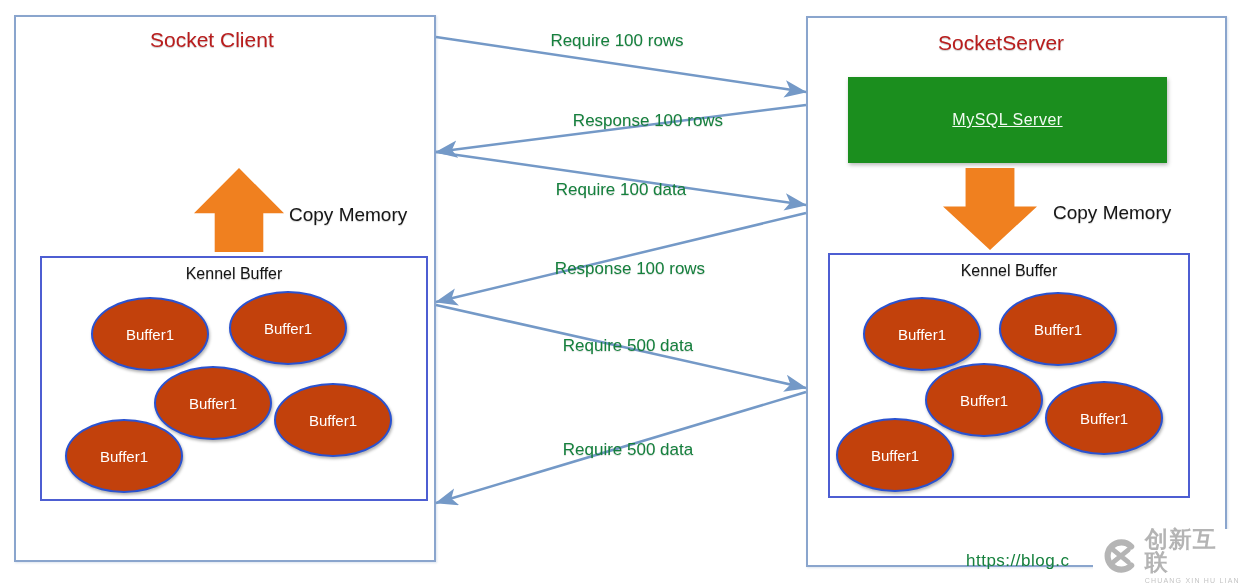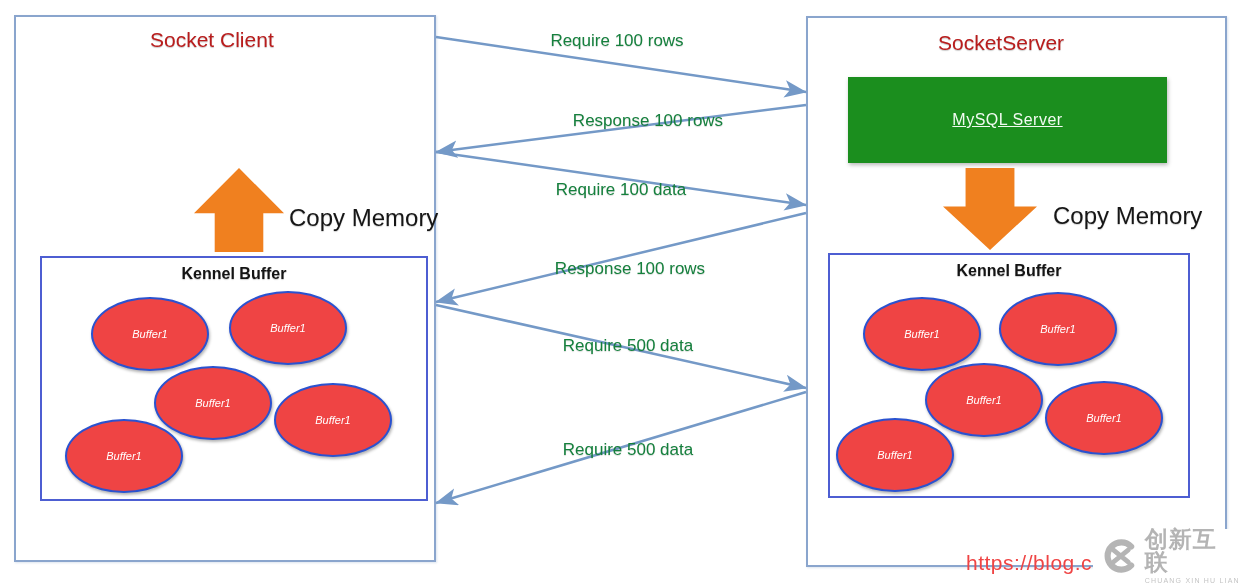--- a/index.html
+++ b/index.html
@@ -24,43 +24,43 @@
   #jdbc-box  { left:52px;  top:77px; width:363px; height:85px; }
   #mysql-box { left:848px; top:77px; width:319px; height:86px;text-decoration:underline; }
 
   .copy-arrow { position:absolute; background:#f0801f;
                 filter:drop-shadow(1px 2px 2px rgba(0,0,0,.25)); }
   #copy-arrow-up   { left:194px; top:168px; width:90px; height:84px;
       clip-path:polygon(50% 0, 100% 54%, 77% 54%, 77% 100%, 23% 100%, 23% 54%, 0 54%); }
   #copy-arrow-down { left:943px; top:168px; width:94px; height:82px;
       clip-path:polygon(24% 0, 76% 0, 76% 47%, 100% 47%, 50% 100%, 0 47%, 24% 47%); }
 
-  .copy-label { position:absolute; width:146px; font-size:24px;
+  .copy-label { position:absolute; width:146px; font-size:19px;
                 color:#161616; text-shadow:0 1px 1px rgba(0,0,0,.18); white-space:nowrap; }
   #client-copy-label { left:289px;  top:204px; }
   #server-copy-label { left:1053px; top:202px; }
 
   .kennel-box { position:absolute; border:2px solid #4d5ed2; background:#fff; }
   #client-kennel { left:40px;  top:256px; width:388px; height:245px; }
   #server-kennel { left:828px; top:253px; width:362px; height:245px; }
   .kennel-title { margin-top:7px; text-align:center; font-size:16px; color:#141414;
-                  text-shadow:0 1px 1px rgba(0,0,0,.2);font-weight:bold; }
+                  text-shadow:0 1px 1px rgba(0,0,0,.2); }
 
   .buffer-ellipse { position:absolute; width:118px; height:74px; border-radius:50%;
-                    background:#ef4444; border:2px solid #2a52d0; color:#fff;
+                    background:#c2410c; border:2px solid #2a52d0; color:#fff;
                     display:flex; align-items:center; justify-content:center;
-                    font-size:11px; box-shadow:1px 2px 3px rgba(0,0,0,.3);font-style:italic; }
+                    font-size:15px; box-shadow:1px 2px 3px rgba(0,0,0,.3); }
 
   #arrow-svg { position:absolute; left:0; top:0; pointer-events:none; }
 
   .message-label { position:absolute; transform:translate(-50%,-50%); white-space:nowrap;
                    font-size:17px; color:#15803d; text-shadow:0 1px 1px rgba(0,0,0,.15); }
 
-  #watermark-url { position:absolute; left:966px; top:551px; font-size:21px;
-                   color:#ef4444; letter-spacing:.5px; white-space:nowrap; }
+  #watermark-url { position:absolute; left:966px; top:551px; font-size:17px;
+                   color:#15803d; letter-spacing:.5px; white-space:nowrap; }
   #watermark-card { position:absolute; left:1093px; top:529px; width:147px; height:54px;
                     background:#fff; border-radius:8px 0 0 8px;
                     display:flex; align-items:center; gap:6px; padding-left:8px; }
   #logo-text-wrap { display:flex; flex-direction:column; line-height:1;justify-content:flex-end; }
   #logo-name { font-size:23px; font-weight:bold; color:#b4b4b4; letter-spacing:1px; }
   #logo-subtitle { font-size:7px; color:#c4c4c4; letter-spacing:1.2px; margin-top:3px; }
 </style>
 </head>
 <body>
 

